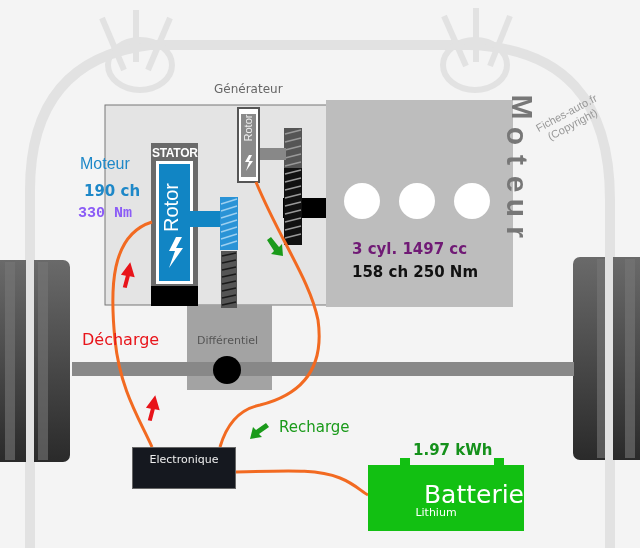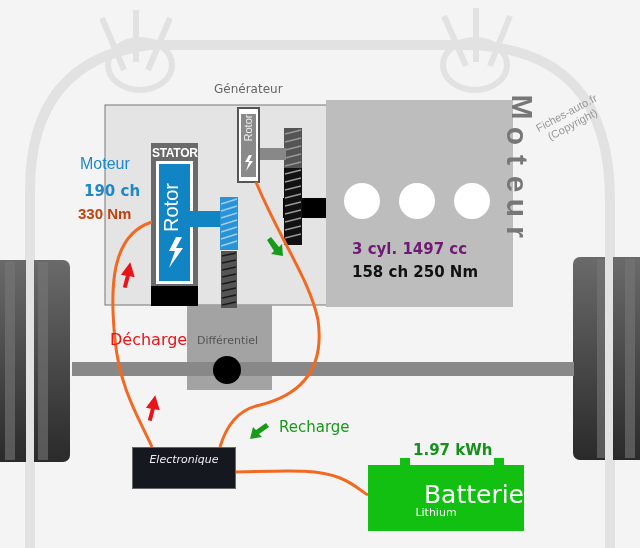--- a/index.html
+++ b/index.html
@@ -3,33 +3,33 @@
 <meta charset="utf-8">
 <style>
   html, body { margin:0; padding:0; }
   body { width:640px; height:548px; position:relative; overflow:hidden; background:#f4f4f4; font-family:"DejaVu Sans", sans-serif; }
   .abs { position:absolute; }
   svg.bg { position:absolute; left:0; top:0; }
   .txt { position:absolute; white-space:nowrap; }
   #gen-label { left:214px; top:82px; font-size:12px; color:#666; }
   #moteur-elec-label { left:80px; top:155px; font-size:16px; color:#1e88c8; font-family:"Liberation Sans", sans-serif; }
   #moteur-elec-power { left:84px; top:182px; font-size:15px; font-weight:bold; color:#1e88c8; font-family:"DejaVu Sans", sans-serif; }
-  #moteur-elec-torque { left:78px; top:205px; font-size:15px; font-weight:bold; color:#c2410c; font-family:Liberation Sans, sans-serif; }
+  #moteur-elec-torque { left:78px; top:205px; font-size:15px; font-weight:bold; color:#8b5cf6; font-family:Liberation Mono, monospace; }
   #stator-label { left:152px; top:146px; font-size:12px; font-weight:bold; color:#fff; font-family:"Liberation Sans", sans-serif; letter-spacing:-0.3px; }
   .rotor-v { position:absolute; transform:rotate(-90deg); transform-origin:center center; font-family:"Liberation Sans", sans-serif; }
   #rotor-main-label { left:141px; top:196px; width:60px; text-align:center; font-size:20px; color:#fff; }
   #rotor-gen-label { left:228px; top:122px; width:40px; text-align:center; font-size:11px; color:#eee; }
   #engine-spec1 { left:352px; top:240px; font-size:15px; font-weight:bold; color:#701a75; }
   #engine-spec2 { left:352px; top:263px; font-size:15px; font-weight:bold; color:#111; }
   #moteur-vertical { left:498px; top:90px; width:40px; font-size:30px; font-weight:bold; color:#777; font-family:"Liberation Sans", sans-serif; line-height:26px; text-align:center; }
   #copyright { left:536px; top:106px; font-size:11px; color:#999; transform:rotate(-28deg); text-align:center; line-height:13px; font-family:"Liberation Sans", sans-serif; }
   #diff-label { left:197px; top:334px; font-size:11px; color:#555; }
-  #decharge-label { left:82px; top:330px; font-size:16px; color:#e8141a;margin-left:28px; }
+  #decharge-label { left:82px; top:330px; font-size:16px; color:#e8141a; }
   #recharge-label { left:279px; top:418px; font-size:15px; color:#1a9a1a; }
-  #electronics { left:132px; top:447px; width:104px; height:42px; background:#15181f; border:1px solid #666; color:#eee; font-size:11px; line-height:17px; text-align:center; box-sizing:border-box; padding-top:3px;font-style:italic; }
+  #electronics { left:132px; top:447px; width:104px; height:42px; background:#15181f; border:1px solid #666; color:#eee; font-size:11px; line-height:17px; text-align:center; box-sizing:border-box; padding-top:3px; }
   #battery-cap { left:413px; top:441px; font-size:15px; font-weight:bold; color:#15911b; }
   #battery { left:368px; top:465px; width:156px; height:66px; background:#12c012; }
   #battery-title { left:368px; top:480px; width:156px; text-align:right; font-size:25px; color:#fff; }
   #battery-sub { left:368px; top:506px; width:136px; text-align:center; font-size:11px; color:#fff; }
 </style>
 </head>
 <body>
 
 <svg class="bg" width="640" height="548" viewBox="0 0 640 548">
 

